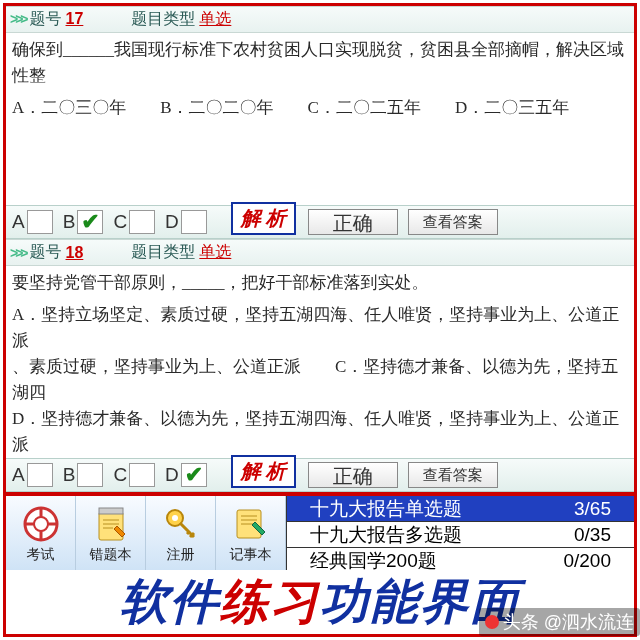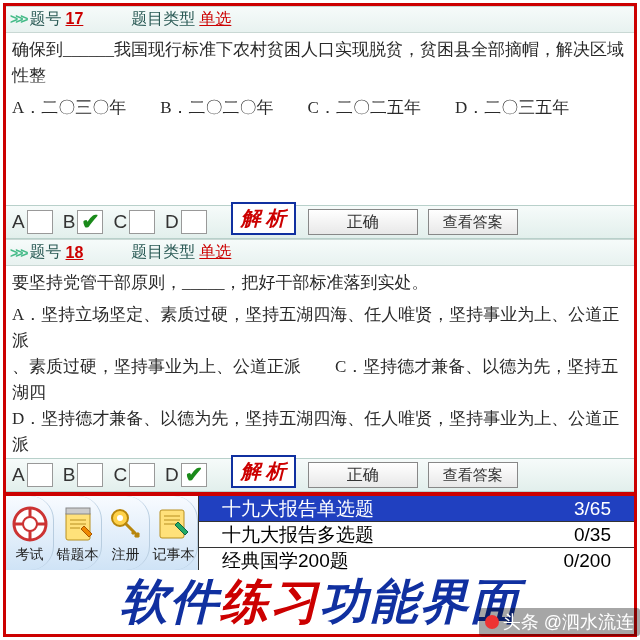--- a/index.html
+++ b/index.html
@@ -17,25 +17,25 @@
   .qbody .options { margin-top: 6px; }
   .q1block { height: 180px; }
   .q2block { height: 200px; }
   
   .answerbar { display: flex; align-items: center; height: 34px; background: linear-gradient(#f6fbfa,#e2efec); border-top: 1px solid #b8d0ca; border-bottom: 1px solid #b8d0ca; padding: 0 6px; font-size: 19px; gap: 4px; }
   .opt { display: flex; align-items: center; margin-right: 6px; }
   .opt-letter { color: #333; margin-right: 2px; }
   .chk { width: 26px; height: 24px; border: 1px solid #999; background: #fff; display: flex; align-items: center; justify-content: center; }
   .chk.checked::after { content: "✔"; color: #1a8a1a; font-size: 22px; font-weight: bold; line-height: 1; }
   .analysis-btn { border: 2px solid #1030a0; padding: 1px 8px; color: #c00; font-weight: bold; font-style: italic; font-size: 20px; font-family: "KaiTi","SimSun"; margin: 0 8px 8px 14px; background: #fff; }
-  .correct-btn { width: 110px; height: 26px; border: 1px solid #888; background: linear-gradient(#fff,#e8e8e8); font-size: 16px; color: #333; margin-right: 6px; }
+  .correct-btn { width: 90px; height: 26px; border: 1px solid #888; background: linear-gradient(#fff,#e8e8e8); font-size: 20px; color: #333; margin-right: 6px; }
   .showans-btn { width: 90px; height: 26px; border: 1px solid #888; background: linear-gradient(#fff,#e8e8e8); font-size: 15px; color: #333; }
   
   .toolbar { height: 78px; border-top: 4px solid #c00; display: flex; background: linear-gradient(#f8fbff,#cfe3f6); }
-  .tbtn { width: 48px; display: flex; flex-direction: column; align-items: center; justify-content: center; border-right: 1px solid #b8cde0; padding-top: 2px; border-radius: 27px; }
+  .tbtn { width: 70px; display: flex; flex-direction: column; align-items: center; justify-content: center; border-right: 1px solid #b8cde0; padding-top: 2px; }
   .tbtn svg, .tbtn .icn { width: 40px; height: 40px; }
   .tbtn .lbl { font-size: 14px; color: #222; margin-top: 2px; }
   .progress { flex: 1; background: #fff; border-left: 1px solid #333; display: flex; flex-direction: column; font-size: 19px; }
   .prow { display: flex; justify-content: space-between; padding: 0 23px; height: 26px; align-items: center; border-bottom: 1px solid #333; }
   .prow.sel { background: #2040c0; color: #fff; }
   .prow:last-child { border-bottom: none; align-items: center; }
   
   .banner { flex: 1; display: flex; align-items: center; justify-content: center; background: #fff; }
   .banner-text { font-family: "STXingkai","KaiTi","SimSun"; font-size: 48px; font-weight: bold; font-style: italic; letter-spacing: 2px; }
   .bt-blue { color: #1030a0; }

